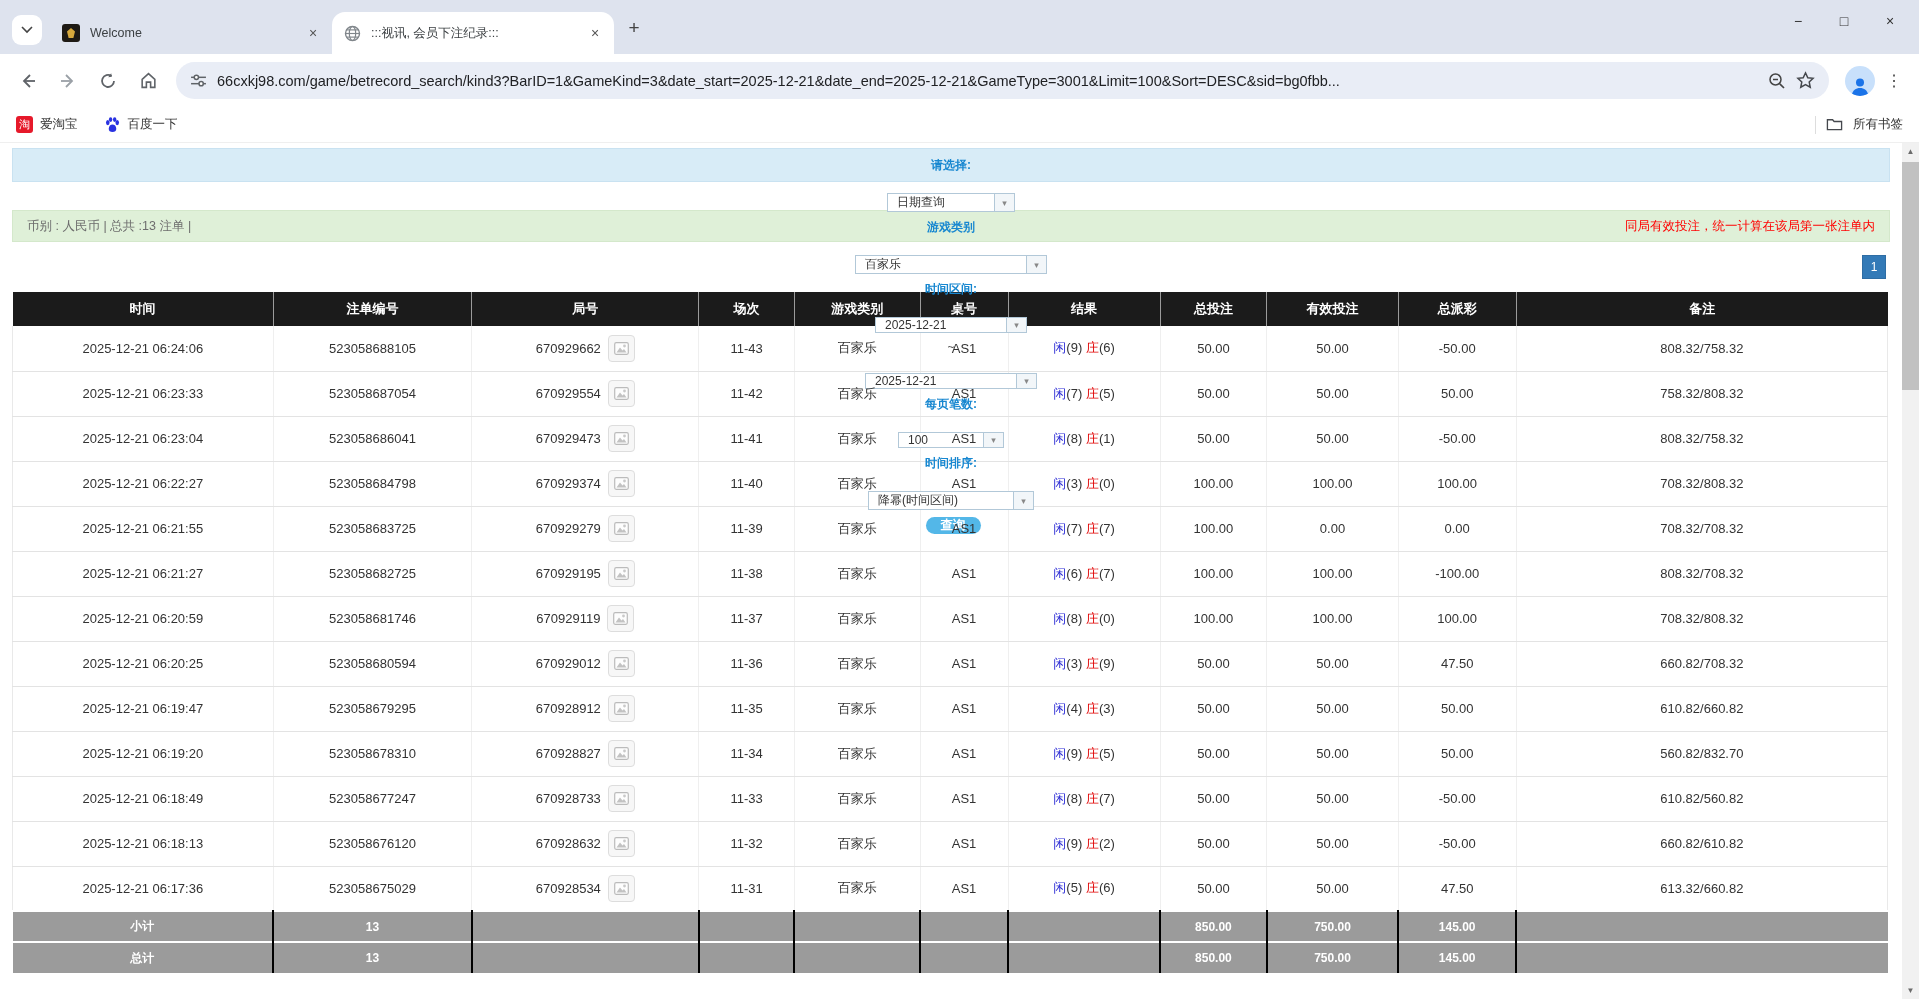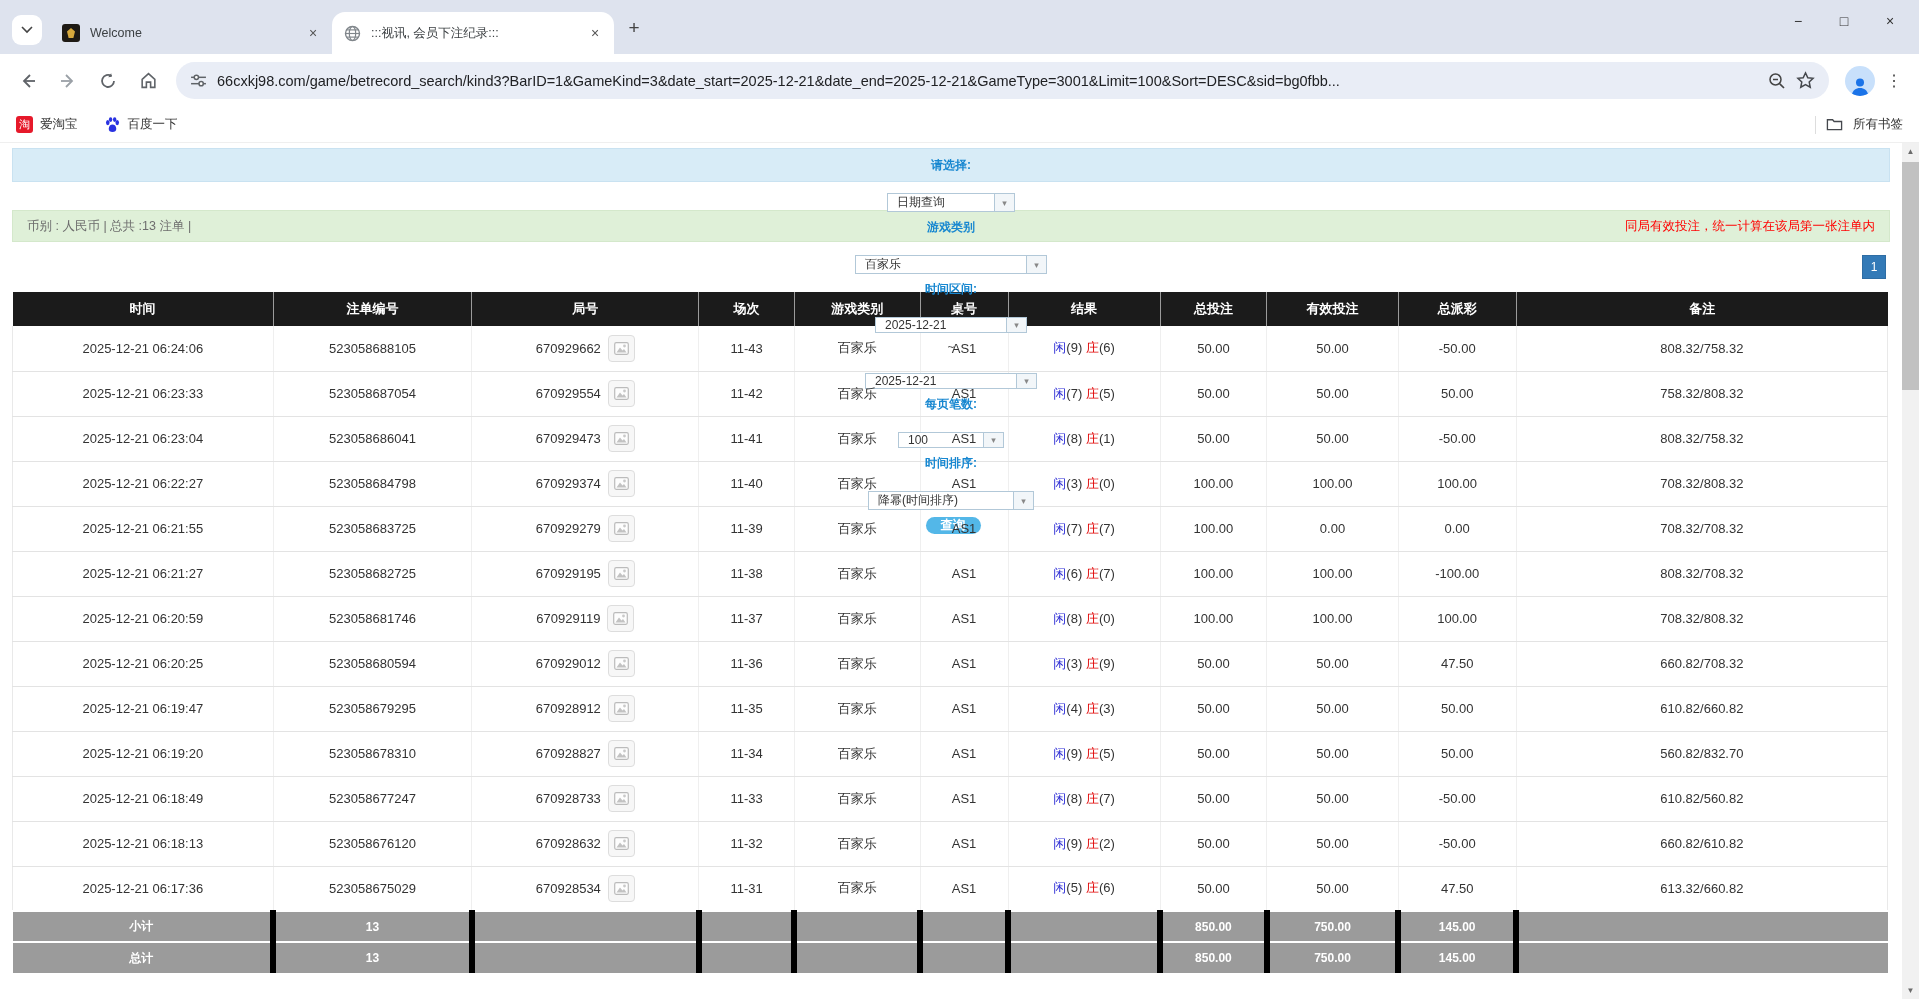--- a/index.html
+++ b/index.html
@@ -58,21 +58,21 @@
   .records tbody td { height:45px; text-align:center; border-bottom:1px solid #e3e3e3; border-right:1px solid #efefef; color:#333; }
   .records tbody td:first-child { border-left:1px solid #e9e9e9; }
   .records tbody td:last-child { border-right:1px solid #e9e9e9; }
   .blue-val { color:#3566d8; }
   .neg { color:#f00; }
   .side-p { color:#2b2bd5; }
   .side-b { color:#e00000; }
   .score { color:#333; }
   .round-cell { display:flex; align-items:center; justify-content:center; gap:7px; }
   .vid-btn { width:27px; height:27px; background:#f7f7f7; border:1px solid #ddd; border-radius:4px; display:flex; align-items:center; justify-content:center; }
-  .records tfoot td { height:31px; background:#9b9b9b; color:#fff; font-weight:bold; font-size:12px; text-align:center; border-right:6px solid #000000; border-top:2px solid #fff; }
+  .records tfoot td { height:31px; background:#9b9b9b; color:#fff; font-weight:bold; font-size:12px; text-align:center; border-right:2px solid #000000; border-top:2px solid #fff; }
   .records tfoot td:last-child { border-right:none; }
 
   
   .c0{width:13.9%}.c1{width:10.6%}.c2{width:12.1%}.c3{width:5.1%}.c4{width:6.7%}
   .c5{width:4.7%}.c6{width:8.1%}.c7{width:5.7%}.c8{width:7.0%}.c9{width:6.3%}.c10{width:19.8%}
 
   
   .scrollbar { position:absolute; right:0; top:0; bottom:0; width:17px; background:#f1f1f1; }
   .sb-arrow { height:17px; display:flex; align-items:center; justify-content:center; font-size:8px; color:#6b6b6b; }
   .sb-thumb { position:absolute; top:19px; left:0; width:17px; height:228px; background:#c1c1c1; }
@@ -210,21 +210,21 @@
         <span class="txt">2025-12-21</span>
         <span class="arr">▾</span>
       </div>
       <span class="f-label">每页笔数:</span>
       <div class="sel" style="width:106px">
         <span class="txt">100</span>
         <span class="arr">▾</span>
       </div>
       <span class="f-label">时间排序:</span>
       <div class="sel" style="width:166px">
-        <span class="txt">降幂(时间排序)</span>
+        <span class="txt">降幂(时间区间)</span>
         <span class="arr">▾</span>
       </div>
       <button class="query-btn">查询</button>
     </div>
 
     <div class="greenbar">
       <span>币别 : 人民币 | 总共 :13 注单 |</span>
       <span class="warn">同局有效投注，统一计算在该局第一张注单内</span>
     </div>
 

